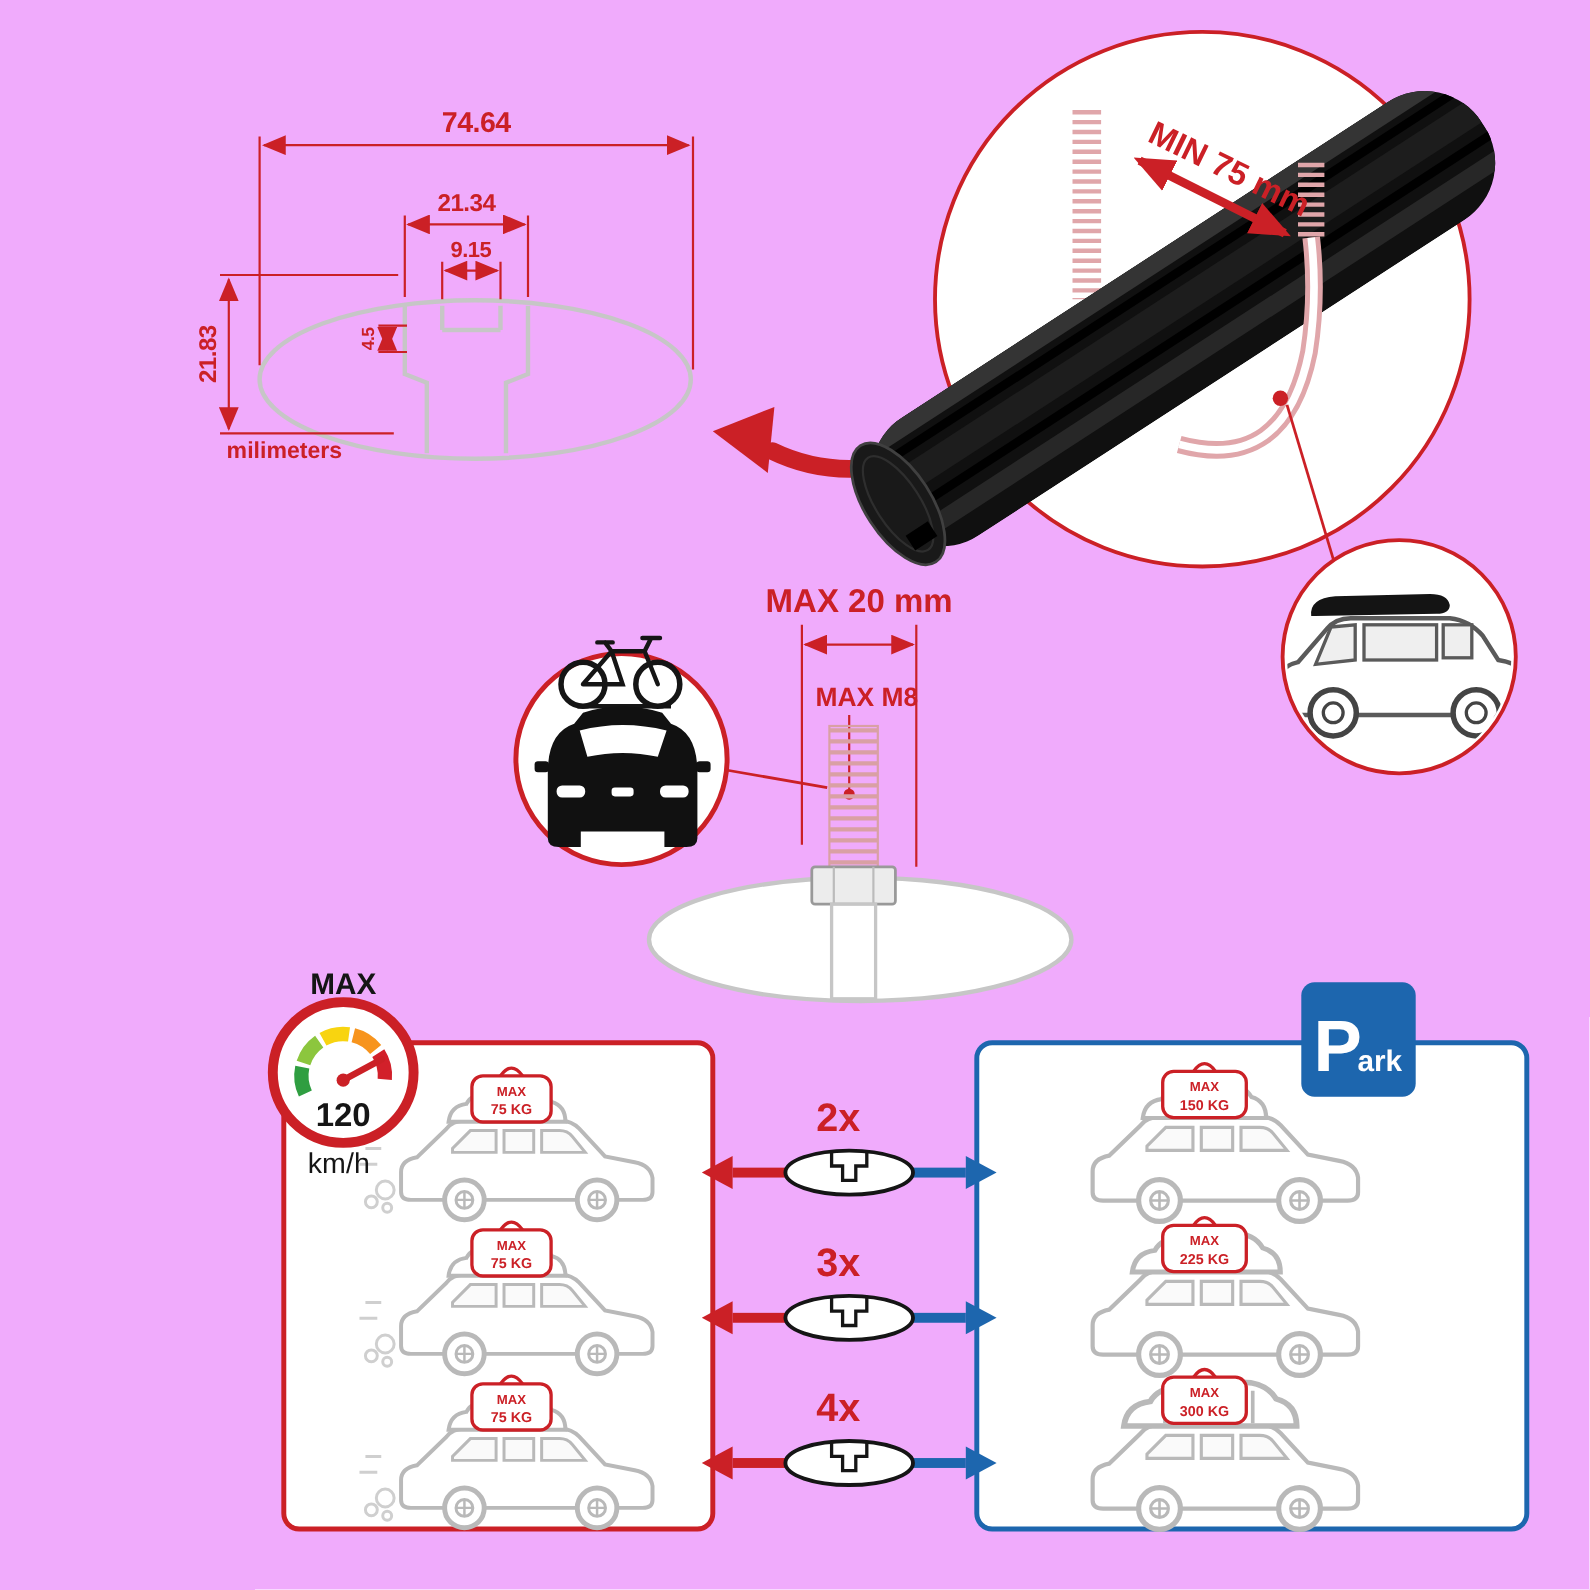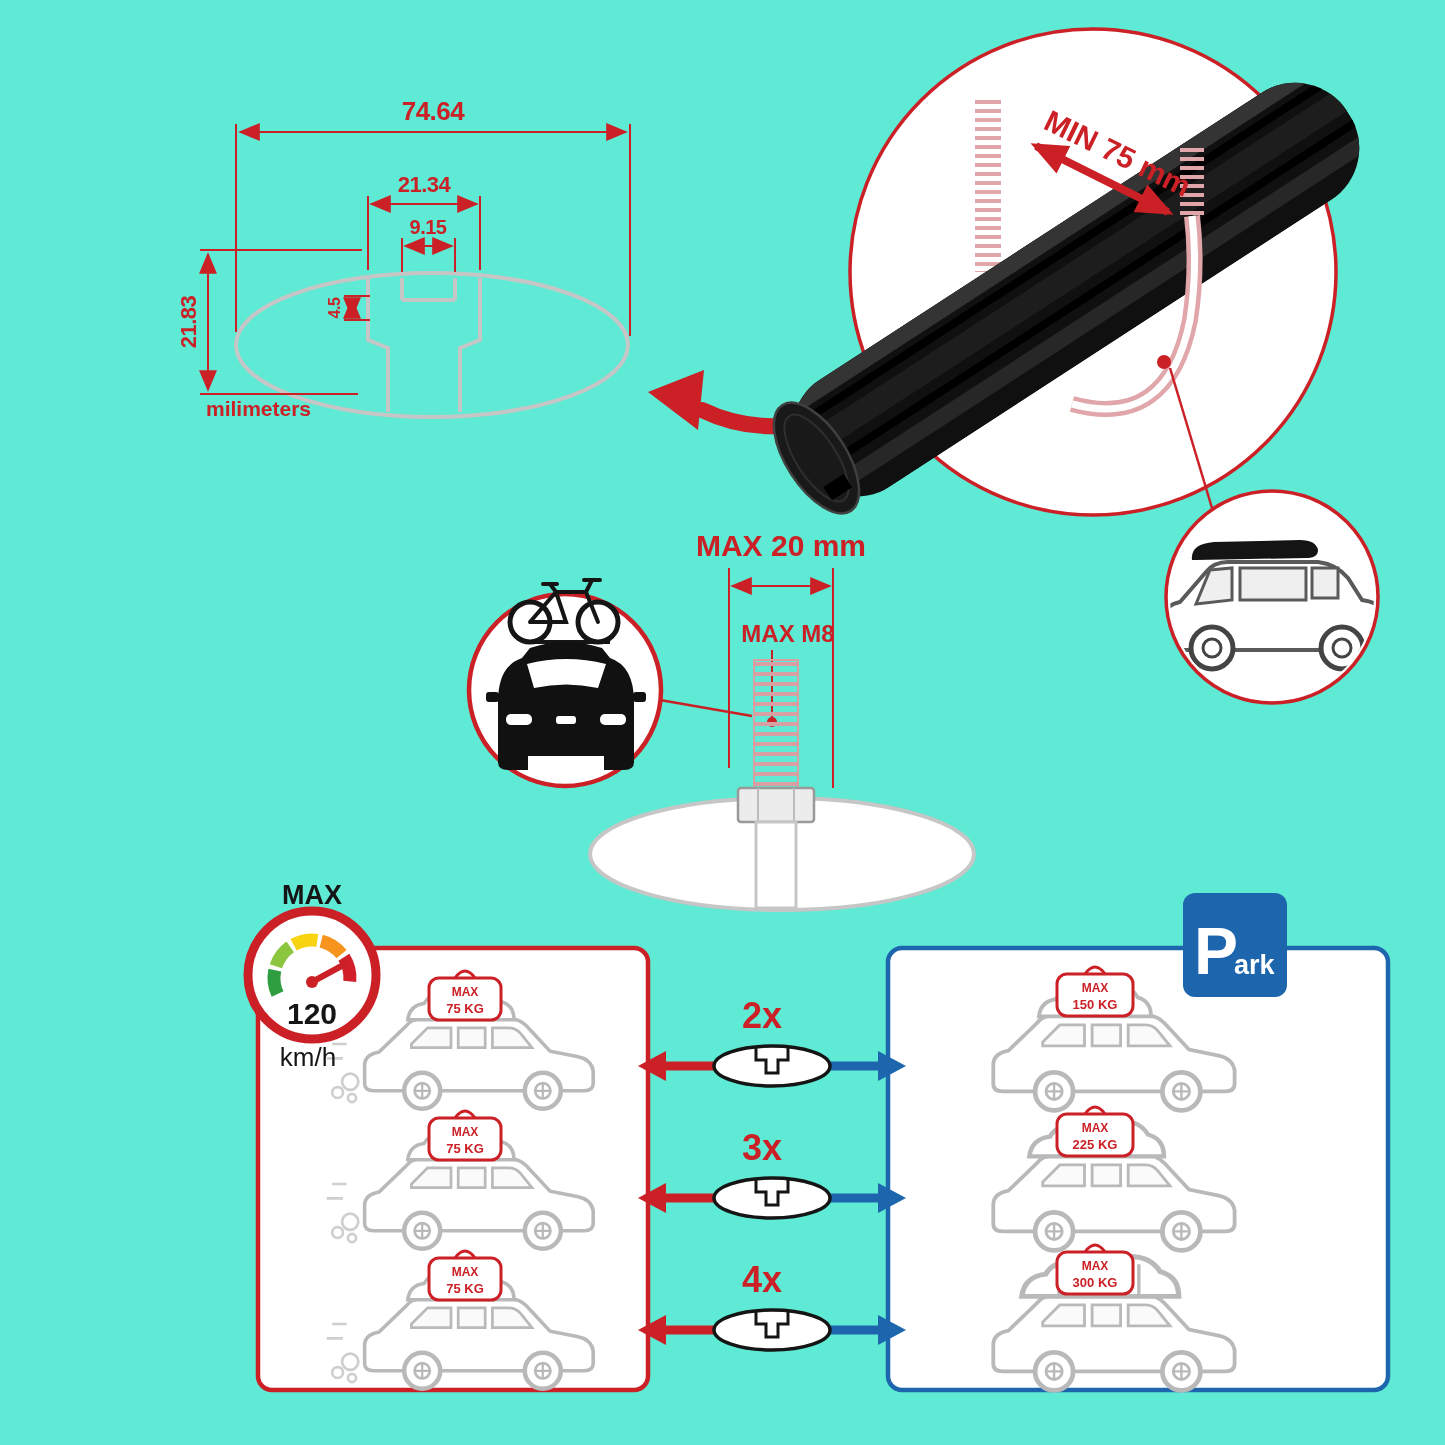--- a/index.html
+++ b/index.html
@@ -1,16 +1,16 @@
 <!DOCTYPE html>
 <html><head>
 <meta charset="utf-8">
 <style>
   html,body{margin:0;padding:0;background:#fff;}
-  .page{position:relative;width:1445px;height:1445px;background:#5eead4;overflow:hidden;
+  .page{position:relative;width:1445px;height:1445px;background:#f0abfc;overflow:hidden;
         font-family:"Liberation Sans",sans-serif;}
   svg text{font-family:"Liberation Sans",sans-serif;}
   .dim-num{fill:#CB2026;font-weight:bold;letter-spacing:-0.5px;}
   .red-label{fill:#CB2026;font-weight:bold;}
   .black-label{fill:#151515;font-weight:bold;}
   .white-label{fill:#ffffff;font-weight:bold;}
 </style>
 </head>
 <body>
 

